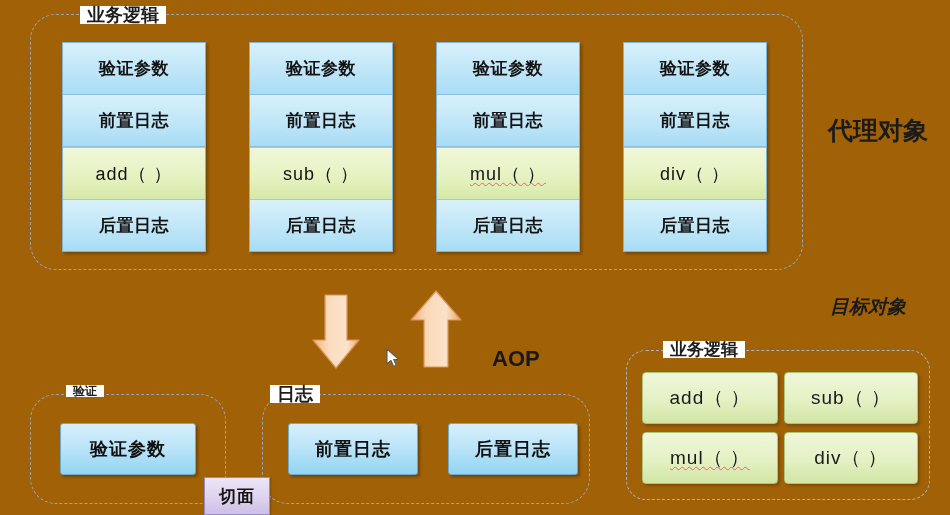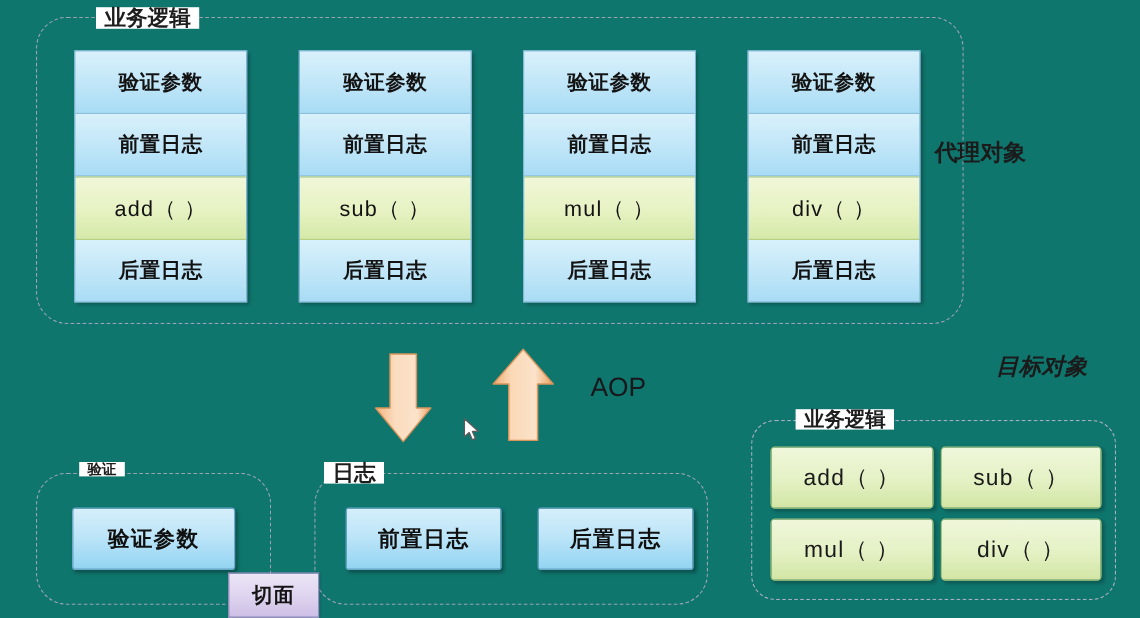--- a/index.html
+++ b/index.html
@@ -7,21 +7,21 @@
     padding: 0;
     background: #ffffff;
   }
   body {
     font-family: "Liberation Sans", "DejaVu Sans", sans-serif;
   }
   #stage {
     position: relative;
     width: 950px;
     height: 515px;
-    background: #0f766e;
+    background: #a16207;
     overflow: hidden;
   }
 
   
   .dashed-box {
     position: absolute;
     border: 1.5px dashed #9aa4b5;
     border-radius: 26px;
     box-sizing: border-box;
     background: transparent;
@@ -102,35 +102,36 @@
     display: flex;
     align-items: center;
     justify-content: center;
     font-size: 19px;
     color: #1a1a1a;
     letter-spacing: 1px;
   }
 
   
   .squiggle {
+    text-decoration: underline;
     text-decoration-color: #e06767;
     text-decoration-style: wavy;
     text-decoration-thickness: 1px;
     text-underline-offset: 2px;
   }
 
   
   .free-label {
     position: absolute;
     font-weight: bold;
     color: #1b1b1b;
     white-space: nowrap;
     line-height: 1;
   }
-  .free-label.latin { font-weight: normal; }
+  .free-label.latin { font-weight: bold; margin-top: 36px; }
 
   
   .aspect-badge {
     position: absolute;
     box-sizing: border-box;
     border: 1px solid #9b8cc0;
     background: linear-gradient(to bottom, #ece6f6 0%, #ded3ef 55%, #cdbfe6 100%);
     box-shadow: 1px 1px 2px rgba(0,0,0,0.22);
     display: flex;
     align-items: center;
@@ -149,21 +150,21 @@
 </style>
 </head>
 <body>
 
 <div id="stage">
 
   <div class="dashed-box" style="left:30px; top:14px; width:773px; height:256px;"></div>
 
   <div class="group-caption" style="left:80px; top:6px; font-size:18px;">业务逻辑</div>
 
-  <div class="free-label" style="left:779px; top:118px; font-size:19px;">代理对象</div>
+  <div class="free-label" style="left:828px; top:118px; font-size:25px;">代理对象</div>
 
   <div class="method-card" style="left:62px; top:42px; width:144px; height:210px;">
     <div class="m-row blue">验证参数</div>
     <div class="m-row blue">前置日志</div>
     <div class="m-row green">add（ ）</div>
     <div class="m-row blue">后置日志</div>
   </div>
 
   <div class="method-card" style="left:249px; top:42px; width:144px; height:210px;">
     <div class="m-row blue">验证参数</div>
@@ -221,21 +222,21 @@
 
   <div class="dashed-box" style="left:30px; top:394px; width:196px; height:110px;"></div>
   <div class="group-caption" style="left:66px; top:385px; font-size:12px;">验证</div>
   <div class="blue-chip" style="left:60px; top:423px; width:136px; height:52px;">验证参数</div>
 
   <div class="dashed-box" style="left:262px; top:394px; width:328px; height:110px;"></div>
   <div class="group-caption" style="left:270px; top:385px; font-size:18px;">日志</div>
   <div class="blue-chip" style="left:288px; top:423px; width:130px; height:52px;">前置日志</div>
   <div class="blue-chip" style="left:448px; top:423px; width:130px; height:52px;">后置日志</div>
 
-  <div class="aspect-badge" style="left:190px; top:477px; width:76px; height:38px;">切面</div>
+  <div class="aspect-badge" style="left:204px; top:477px; width:66px; height:38px;">切面</div>
 
   <div class="free-label" style="left:830px; top:297px; font-size:19px;font-style:italic;">目标对象</div>
 
   <div class="dashed-box soft" style="left:626px; top:350px; width:304px; height:150px; border-radius:20px;"></div>
   <div class="group-caption" style="left:663px; top:341px; font-size:17px;">业务逻辑</div>
 
   <div class="green-chip" style="left:642px; top:372px; width:136px; height:52px;">add（ ）</div>
   <div class="green-chip" style="left:784px; top:372px; width:134px; height:52px;">sub（ ）</div>
   <div class="green-chip" style="left:642px; top:432px; width:136px; height:52px;">
     <span class="squiggle">mul（ ）</span>

